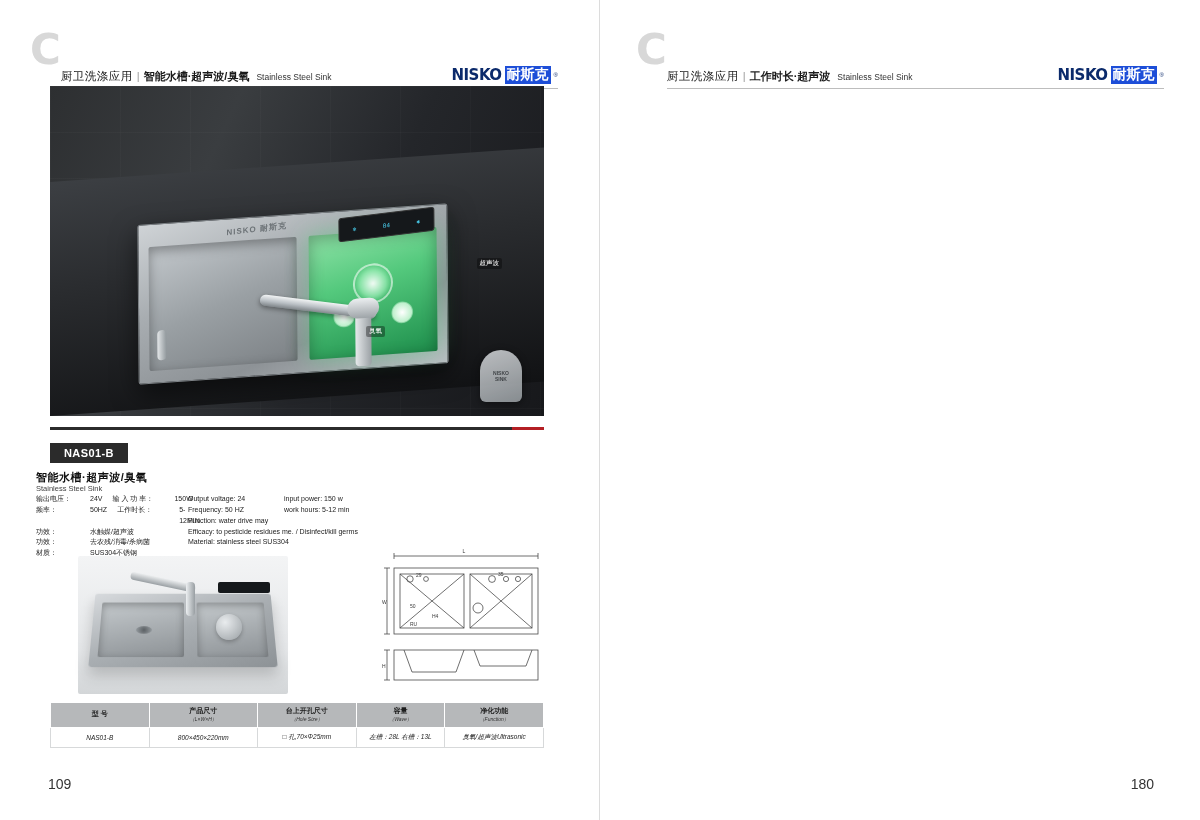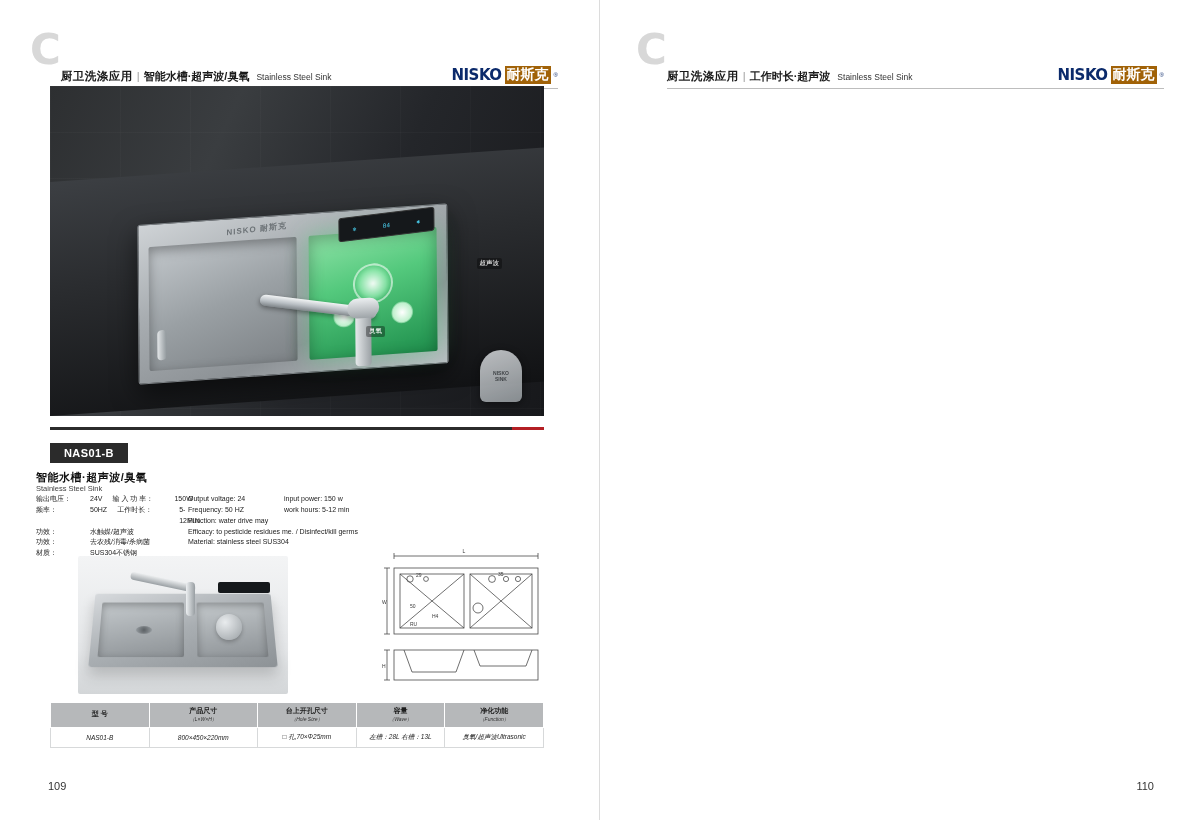--- a/index.html
+++ b/index.html
@@ -53,21 +53,21 @@
     gap: 4px;
     border-bottom: 1px solid #bdbdbd;
     flex: 1;
     padding-bottom: 4px;
     position: relative;
     top: 4px;
   }
   .hdr-cn1 {
     font-size: 11.5px;
     color: #1a1a1a;
-    font-weight: bold;
+    font-weight: normal;
     letter-spacing: 0.5px;
     margin-top: 45px;
   }
   .hdr-sep { color: #999; font-size: 11px; }
   .hdr-cn2 {
     font-size: 11px;
     color: #1a1a1a;
     font-weight: bold;
   }
   .hdr-en {
@@ -86,21 +86,21 @@
     font-size: 15px;
     font-weight: bold;
     color: #0b2a6b;
     letter-spacing: -0.5px;
     font-family: "DejaVu Sans", sans-serif;
   }
   .logo-cn {
     font-size: 14px;
     font-weight: bold;
     color: #0b2a6b;
-    background: #a16207;
+    background: #1d4ed8;
     color: #fff;
     padding: 0 2px;
   }
   .logo-tm { font-size: 6px; color: #0b2a6b; vertical-align: super; }
 
   
   .hero {
     position: absolute;
     overflow: hidden;
   }
@@ -404,21 +404,21 @@
     text-align: center;
     font-size: 6.5px;
     padding: 5px 2px;
     color: #1c1c1c;
     font-style: italic;
     background: #fff;
   }
   .pg-num {
     position: absolute;
     bottom: 28px;
-    font-size: 11px;
+    font-size: 14px;
     color: #333;
   }
   .page-left .pg-num { left: 48px; }
   .page-right .pg-num { right: 46px; }
 </style>
 </head>
 <body>
 
 <div class="spread">
 
@@ -627,16 +627,16 @@
         <span class="hdr-cn2">工作时长·超声波</span>
         <span class="hdr-en">Stainless Steel Sink</span>
         <span class="hdr-logo">
           <span class="logo-n">NISKO</span>
           <span class="logo-cn">耐斯克</span>
           <span class="logo-tm">®</span>
         </span>
       </div>
     </div>
 
-    <div class="pg-num">110</div>
+    <div class="pg-num">180</div>
   </div>
 
 </div>
 
 </body></html>

